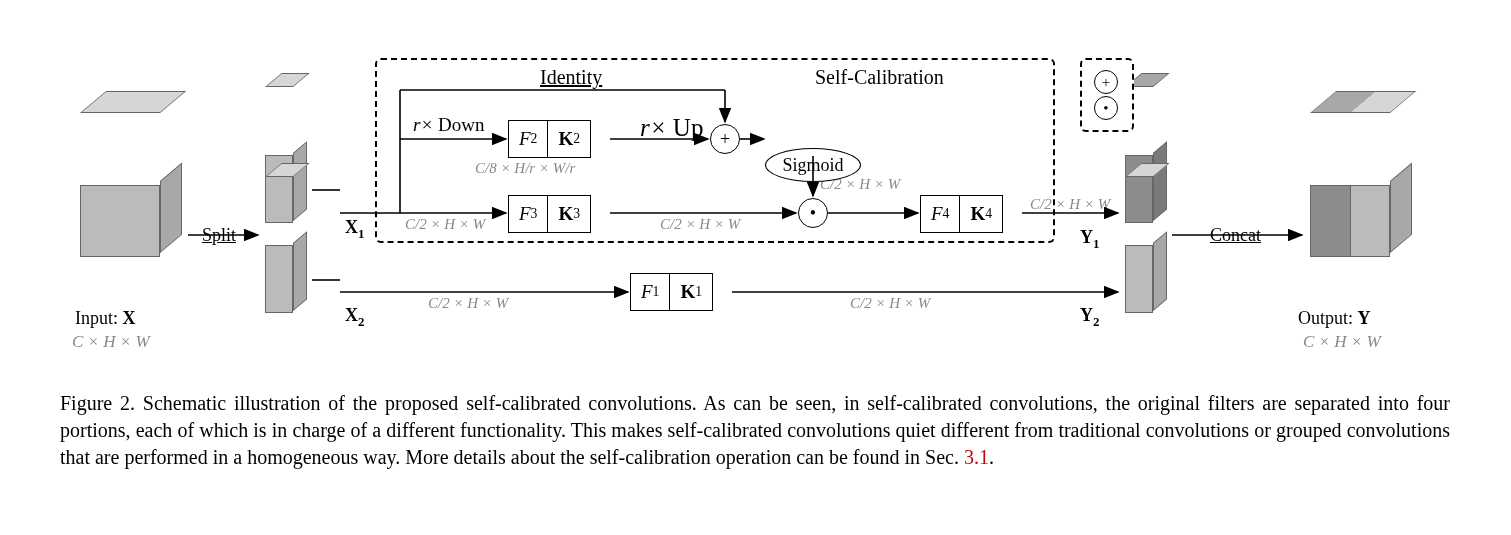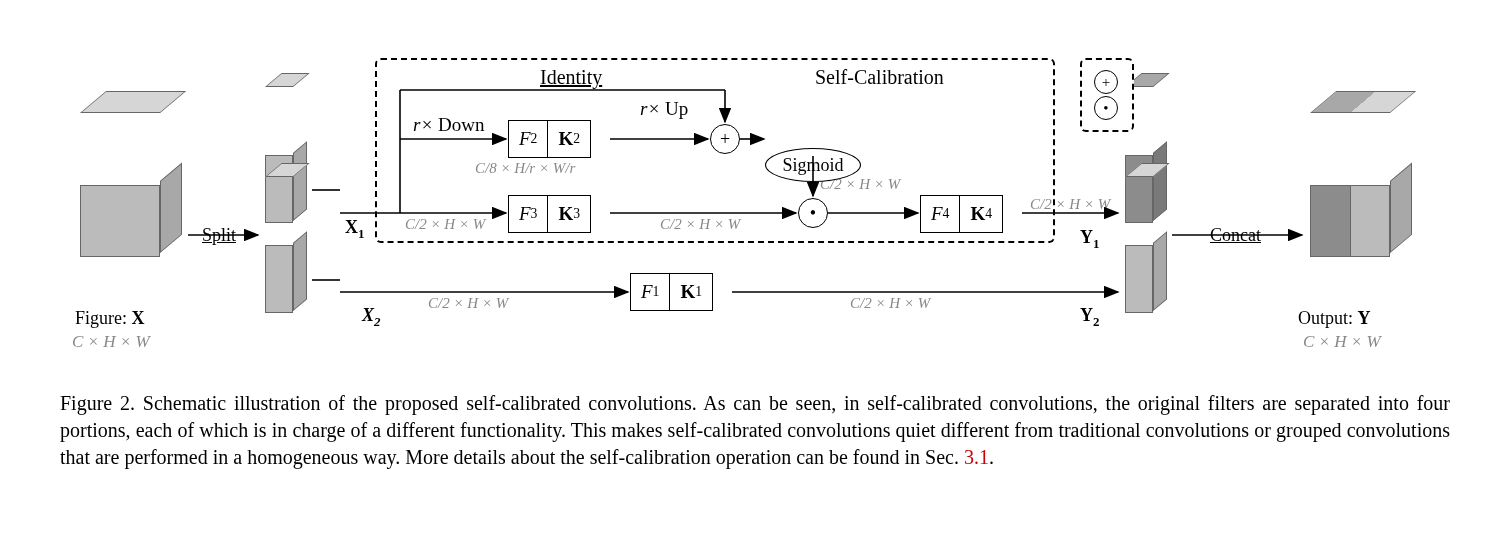--- a/index.html
+++ b/index.html
@@ -144,59 +144,59 @@
 <body>
 
 <div class="diagram-wrap">
 
   <div class="cube abs" style="left:60px; top:165px;">
     <div class="top" style="left:0; bottom:72px; width:80px; height:22px;"></div>
     <div class="side" style="left:80px; top:-4px; width:22px; height:72px;"></div>
     <div class="front" style="left:0; top:0; width:80px; height:72px;"></div>
   </div>
   <div class="abs" style="left:55px; top:288px;">
-    <span>Figure: </span><span class="bold">X</span>
+    <span>Input: </span><span class="bold">X</span>
   </div>
   <div class="abs italic gray" style="left:52px; top:312px; font-size:17px;">C × H × W</div>
 
   <span class="abs" style="left:182px; top:205px; font-size:18px; text-decoration: underline;">Split</span>
 
   <div class="cube abs" style="left:245px; top:135px;">
     <div class="top" style="left:0;  bottom:68px; width:28px; height:14px;"></div>
     <div class="side" style="left:28px; top:-2px; width:14px; height:68px;"></div>
     <div class="front" style="left:0;  top:0;  width:28px; height:68px;"></div>
   </div>
   <div class="cube abs" style="left:245px; top:225px;">
     <div class="top" style="left:0;  bottom:68px; width:28px; height:14px;"></div>
     <div class="side" style="left:28px; top:-2px; width:14px; height:68px;"></div>
     <div class="front" style="left:0;  top:0;  width:28px; height:68px;"></div>
   </div>
 
   <div class="abs bold" style="left:325px; top:197px;">
     <span>X</span><sub>1</sub>
   </div>
-  <div class="abs bold" style="left:342px; top:285px;font-style:italic;">
+  <div class="abs bold" style="left:325px; top:285px;">
     <span>X</span><sub>2</sub>
   </div>
 
   <div class="dashed-box" style="left:355px; top:38px; width:680px; height:185px;"></div>
   <span class="abs" style="left:795px; top:46px; font-size:20px;">Self-Calibration</span>
   <span class="abs" style="left:520px; top:46px; font-size:20px;text-decoration:underline;">Identity</span>
 
   <div class="abs" style="left:393px; top:94px; font-size:19px;">
     <span class="italic">r× </span><span>Down</span>
   </div>
 
   <div class="abs italic gray small" style="left:455px; top:140px;">C/8 × H/r × W/r</div>
 
   <div class="abs italic gray small" style="left:385px; top:196px;">C/2 × H × W</div>
 
   <div class="abs italic gray small" style="left:640px; top:196px;">C/2 × H × W</div>
 
-  <div class="abs" style="left:620px; top:78px; font-size:19px;">
+  <div class="abs" style="left:620px; top:94px; font-size:25px;">
     <span class="italic">r× </span><span>Up</span>
   </div>
 
   <div class="abs italic gray small" style="left:800px; top:156px;">C/2 × H × W</div>
 
   <div class="abs italic gray small" style="left:1010px; top:176px;">C/2 × H × W</div>
 
   <div class="opbox" style="left:488px; top:100px;">
     <div class="half">
         <span class="scriptf">F</span>

